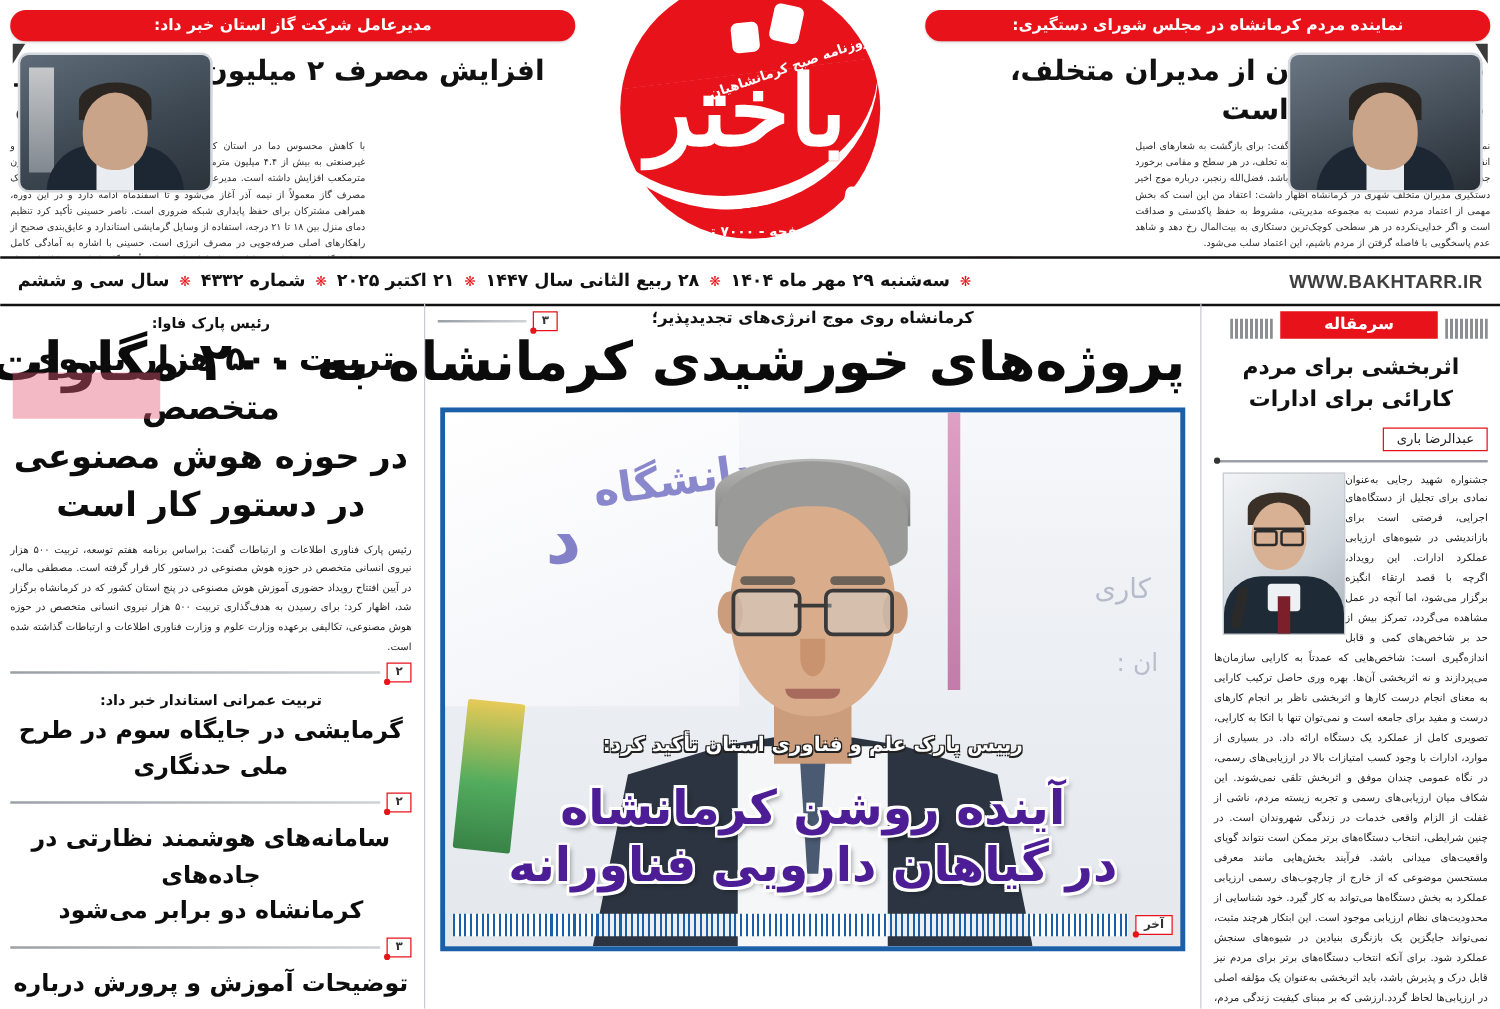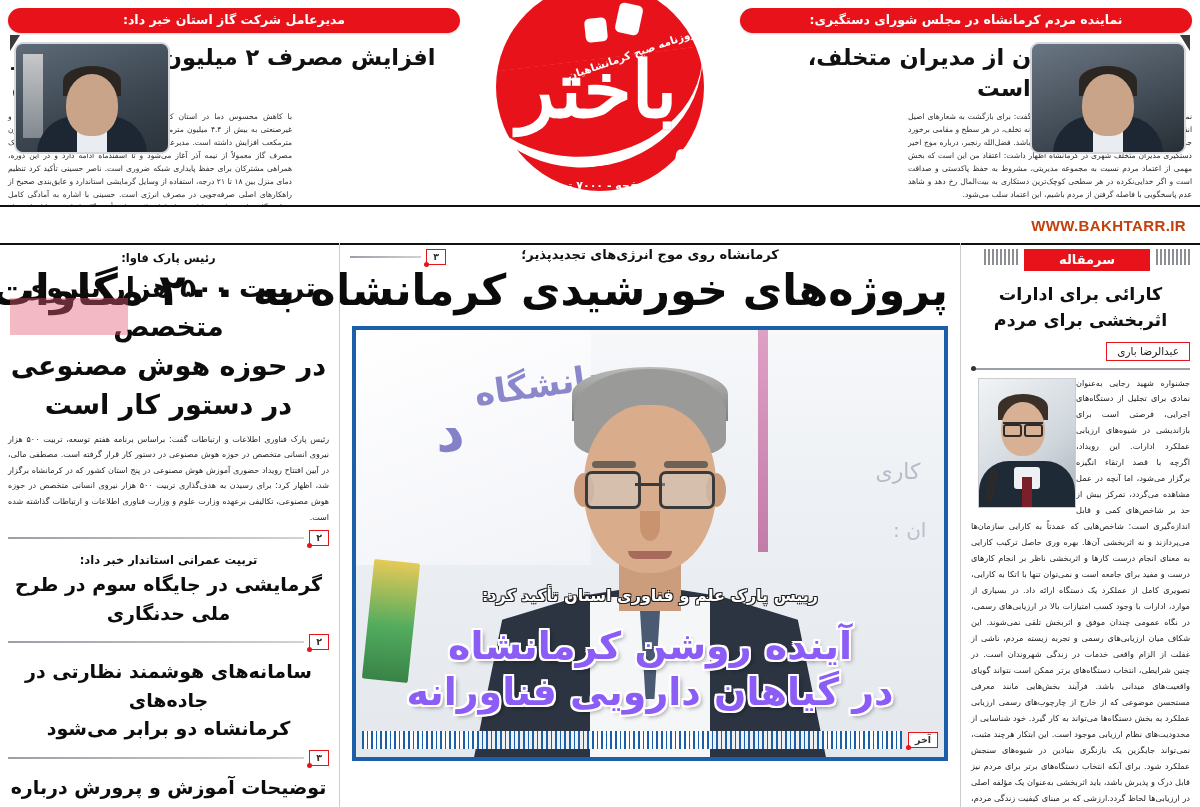--- a/index.html
+++ b/index.html
@@ -123,38 +123,38 @@
     position:absolute;left:0;top:205px;width:1200px;height:36px;
     border-top:2.5px solid #111;border-bottom:2.5px solid #111;
     background:#fff;
   }
   .datebar .inner{
     position:absolute;inset:0;display:flex;align-items:center;
     justify-content:space-between;padding:0 14px;
   }
   .site-url{
     font-family:"Liberation Sans",sans-serif;
-    font-size:15px;font-weight:700;color:#c2410c;letter-spacing:.4px;
+    font-size:15px;font-weight:700;color:#404040;letter-spacing:.4px;
     direction:ltr;
   }
   .date-text{font-size:14px;font-weight:700;color:#111;white-space:nowrap;}
   .date-text .sep{color:#e8131a;font-size:11px;padding:0 3px;}
 
   
   .main{position:absolute;left:0;top:243px;width:1200px;height:564px;}
 
   .col-right{position:absolute;right:0;top:0;width:240px;height:564px;
     border-left:1px solid #c9ccd0;padding:6px 10px 0 10px;box-sizing:border-box;}
   .col-center{position:absolute;right:240px;top:0;width:620px;height:564px;
     padding:0 12px;box-sizing:border-box;}
   .col-left{position:absolute;left:0;top:0;width:340px;height:564px;
     border-right:1px solid #c9ccd0;padding:6px 10px 0 8px;box-sizing:border-box;}
 
   
-  .ed-top{display:flex;align-items:flex-start;gap:6px;padding-left:13px;}
+  .ed-top{display:flex;align-items:flex-end;gap:6px;padding-left:13px;}
   .hatch{flex:0 0 34px;height:16px;
     background:repeating-linear-gradient(90deg,#8b8f94 0 2px,#fff 2px 4px);}
   .ed-label{
     flex:1;background:#e8131a;color:#fff;text-align:center;
     font-size:13px;font-weight:700;padding:3px 0 4px;
   }
   .ed-title{
     text-align:center;font-size:17.5px;font-weight:700;color:#111;
     line-height:1.5;margin:10px 0 8px;
   }
@@ -256,21 +256,21 @@
   .mp-tie{position:absolute;left:50%;bottom:58px;transform:translateX(-50%);
      width:22px;height:104px;background:#4a5a72;clip-path:polygon(0 0,100% 0,70% 100%,30% 100%);}
 
   .photo-kicker{
     position:absolute;left:0;right:0;bottom:152px;text-align:center;
     color:#fff;font-size:16px;font-weight:700;
     text-shadow:1px 1px 0 #222,-1px -1px 0 #222,1px -1px 0 #222,-1px 1px 0 #222;
   }
   .photo-head{
     position:absolute;left:0;right:0;bottom:42px;text-align:center;
-    color:#8b5cf6;font-size:38px;font-weight:700;line-height:1.22;
+    color:#4c1d95;font-size:38px;font-weight:700;line-height:1.22;
     text-shadow:
       2px 0 0 #fff,-2px 0 0 #fff,0 2px 0 #fff,0 -2px 0 #fff,
       2px 2px 0 #fff,-2px -2px 0 #fff,2px -2px 0 #fff,-2px 2px 0 #fff,
       3px 3px 4px rgba(0,0,0,.35);
   }
   .photo-footer{
     position:absolute;left:0;right:0;bottom:4px;height:26px;
     display:flex;align-items:center;gap:6px;padding:0 6px;
   }
   .ticks{flex:1;height:18px;
@@ -351,34 +351,46 @@
       <div class="dot-sq" style="left:208px;top:176px;width:20px;height:22px;transform:rotate(10deg);"></div>
       <div class="logo-word">باختر</div>
       <div class="logo-sub">روزنامه صبح کرمانشاهیان</div>
       <div class="logo-price">۴ صفحه - ۷۰۰۰ تومان</div>
     </div>
   </div>
 
   <div class="datebar">
     <div class="inner">
       <span class="site-url">WWW.BAKHTARR.IR</span>
+      <span class="date-text">
+        <span class="sep">❋</span>
+        <span>سه‌شنبه ۲۹ مهر ماه ۱۴۰۴</span>
+        <span class="sep">❋</span>
+        <span>۲۸ ربیع الثانی سال ۱۴۴۷</span>
+        <span class="sep">❋</span>
+        <span>۲۱ اکتبر ۲۰۲۵</span>
+        <span class="sep">❋</span>
+        <span>شماره ۴۳۳۲</span>
+        <span class="sep">❋</span>
+        <span>سال سی و ششم</span>
+      </span>
     </div>
   </div>
 
   <div class="main">
 
     <div class="col-right">
       <div class="ed-top">
         <span class="hatch"></span>
         <span class="ed-label">سرمقاله</span>
         <span class="hatch"></span>
       </div>
       <div class="ed-title">
+        <div>اثربخشی برای مردم</div>
         <div>کارائی برای ادارات</div>
-        <div>اثربخشی برای مردم</div>
       </div>
       <div class="ed-author-row">
         <span class="ed-author">عبدالرضا باری</span>
       </div>
       <div class="ed-rule"></div>
       <div class="ed-body">
         <div class="ed-photo">
           <div class="bg"></div>
           <div class="suit"></div>
           <div class="collar"></div>

